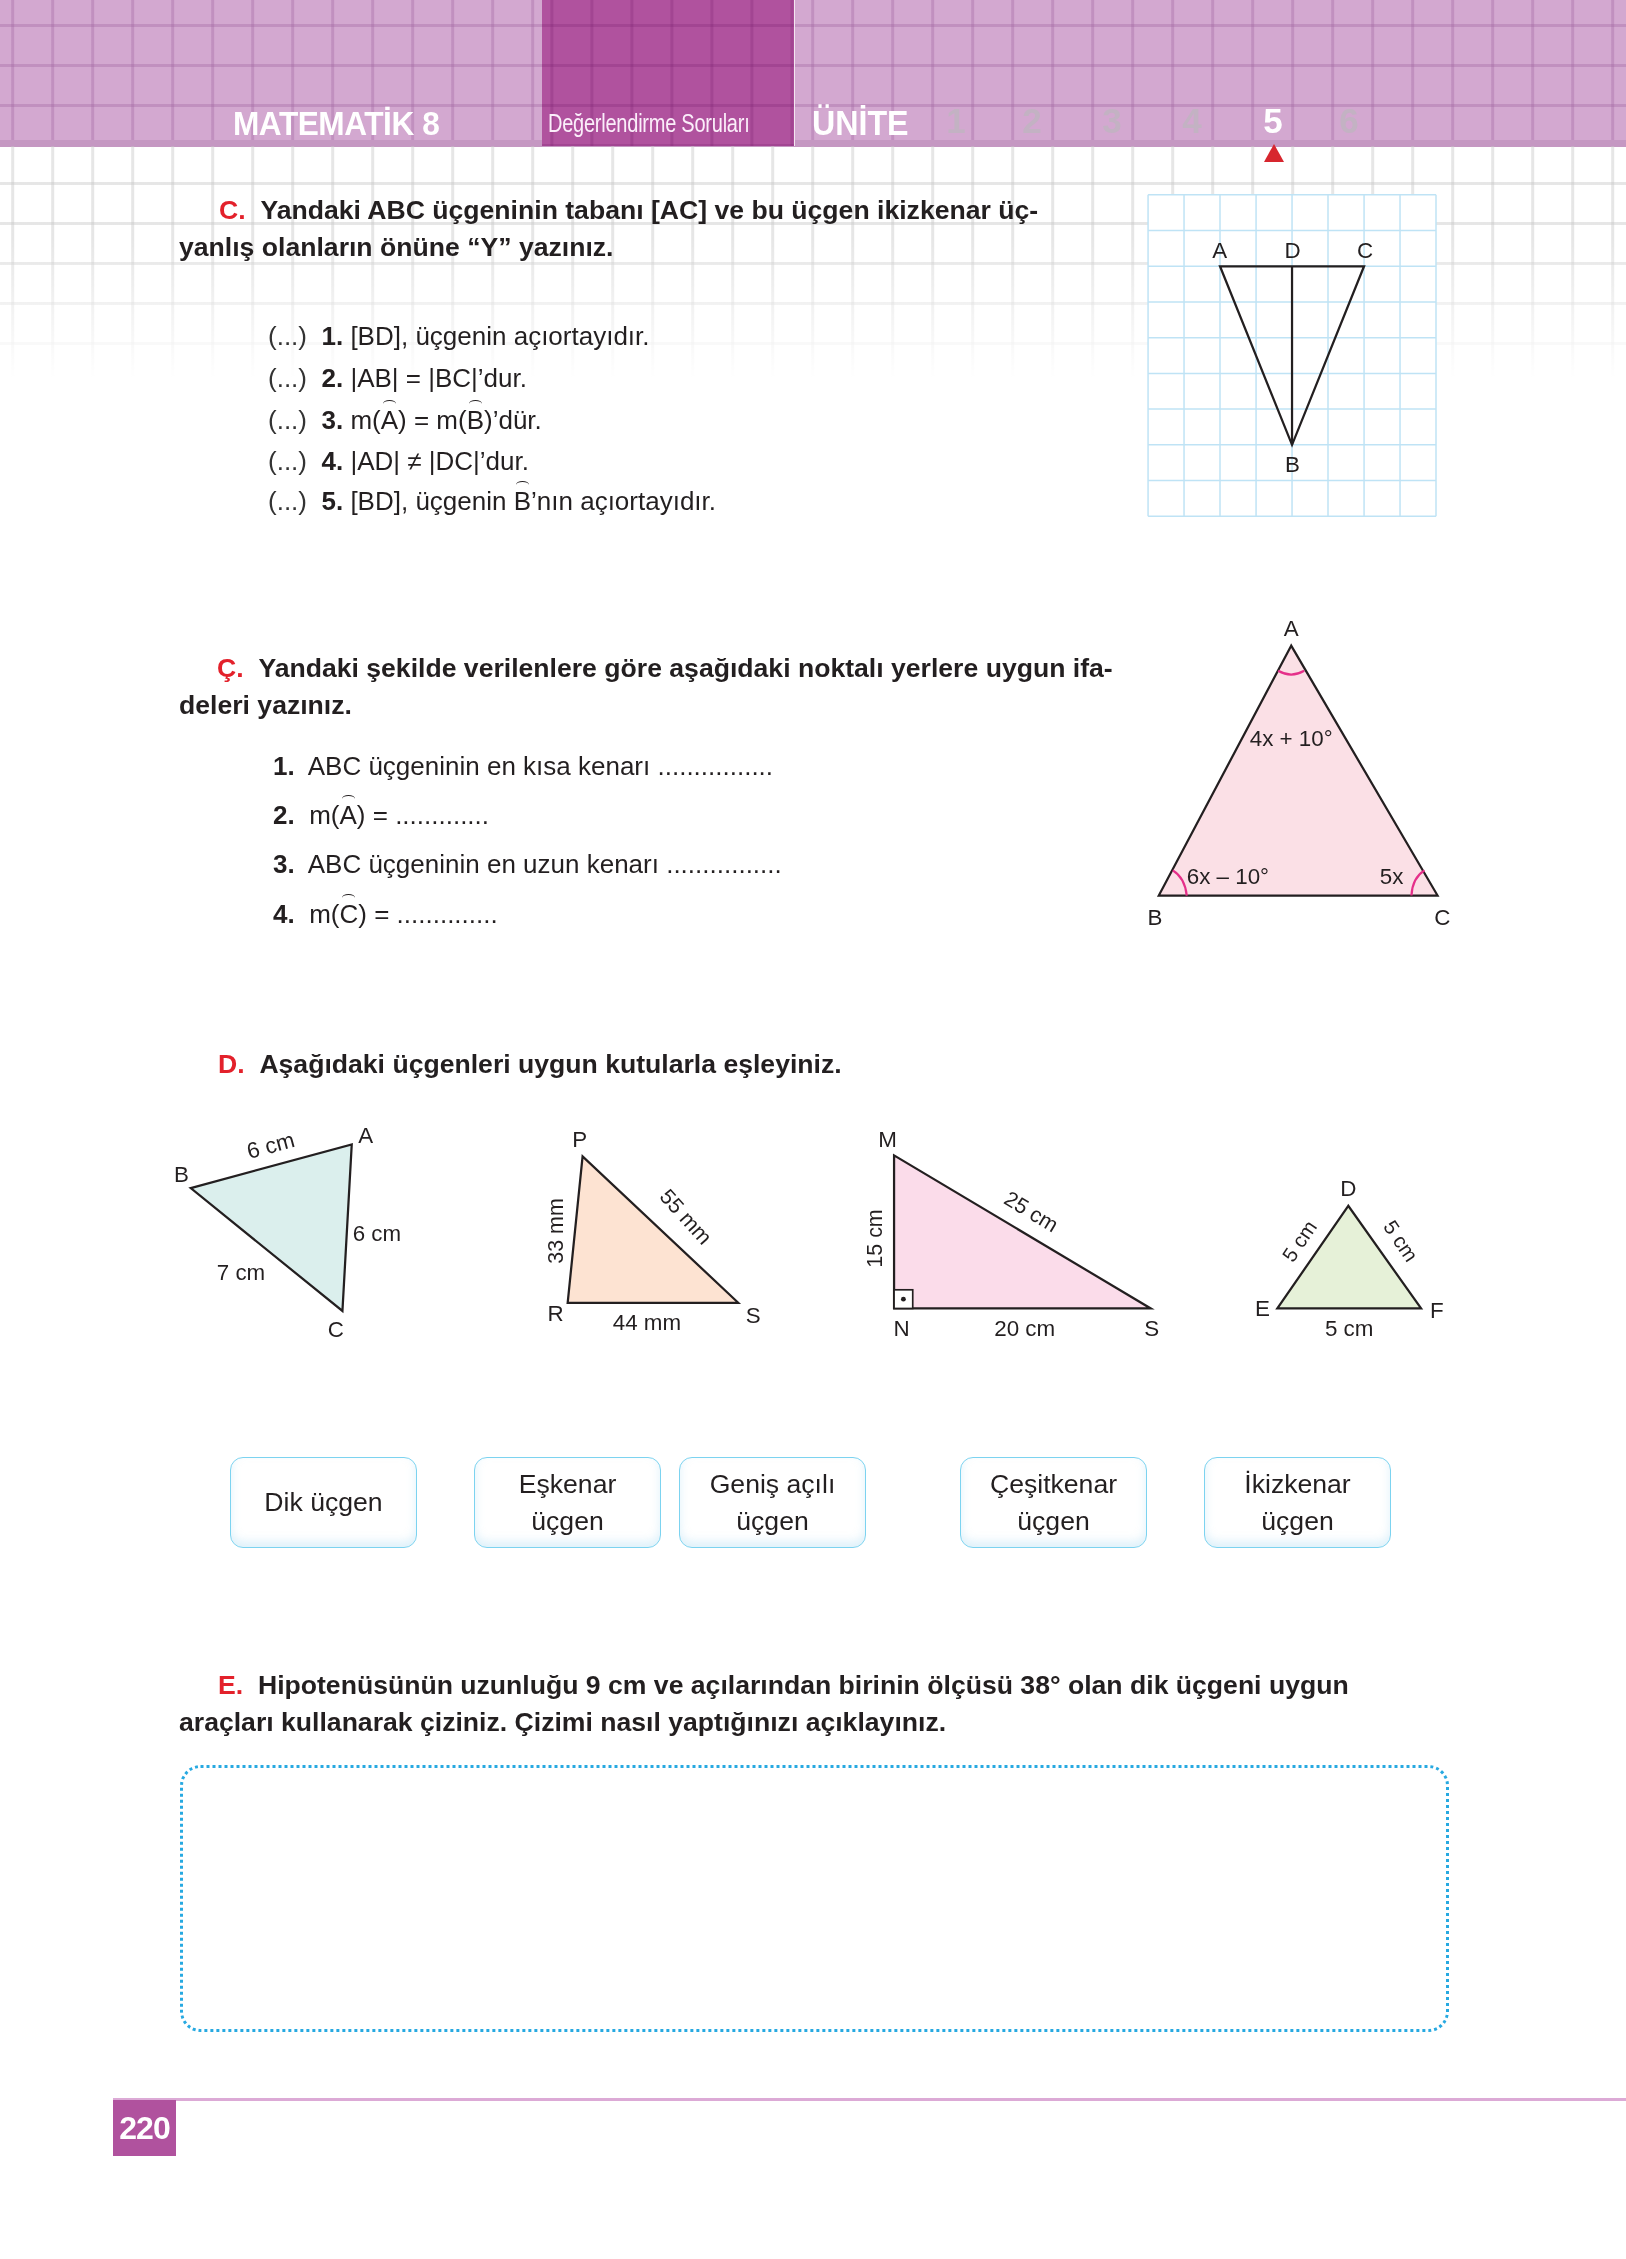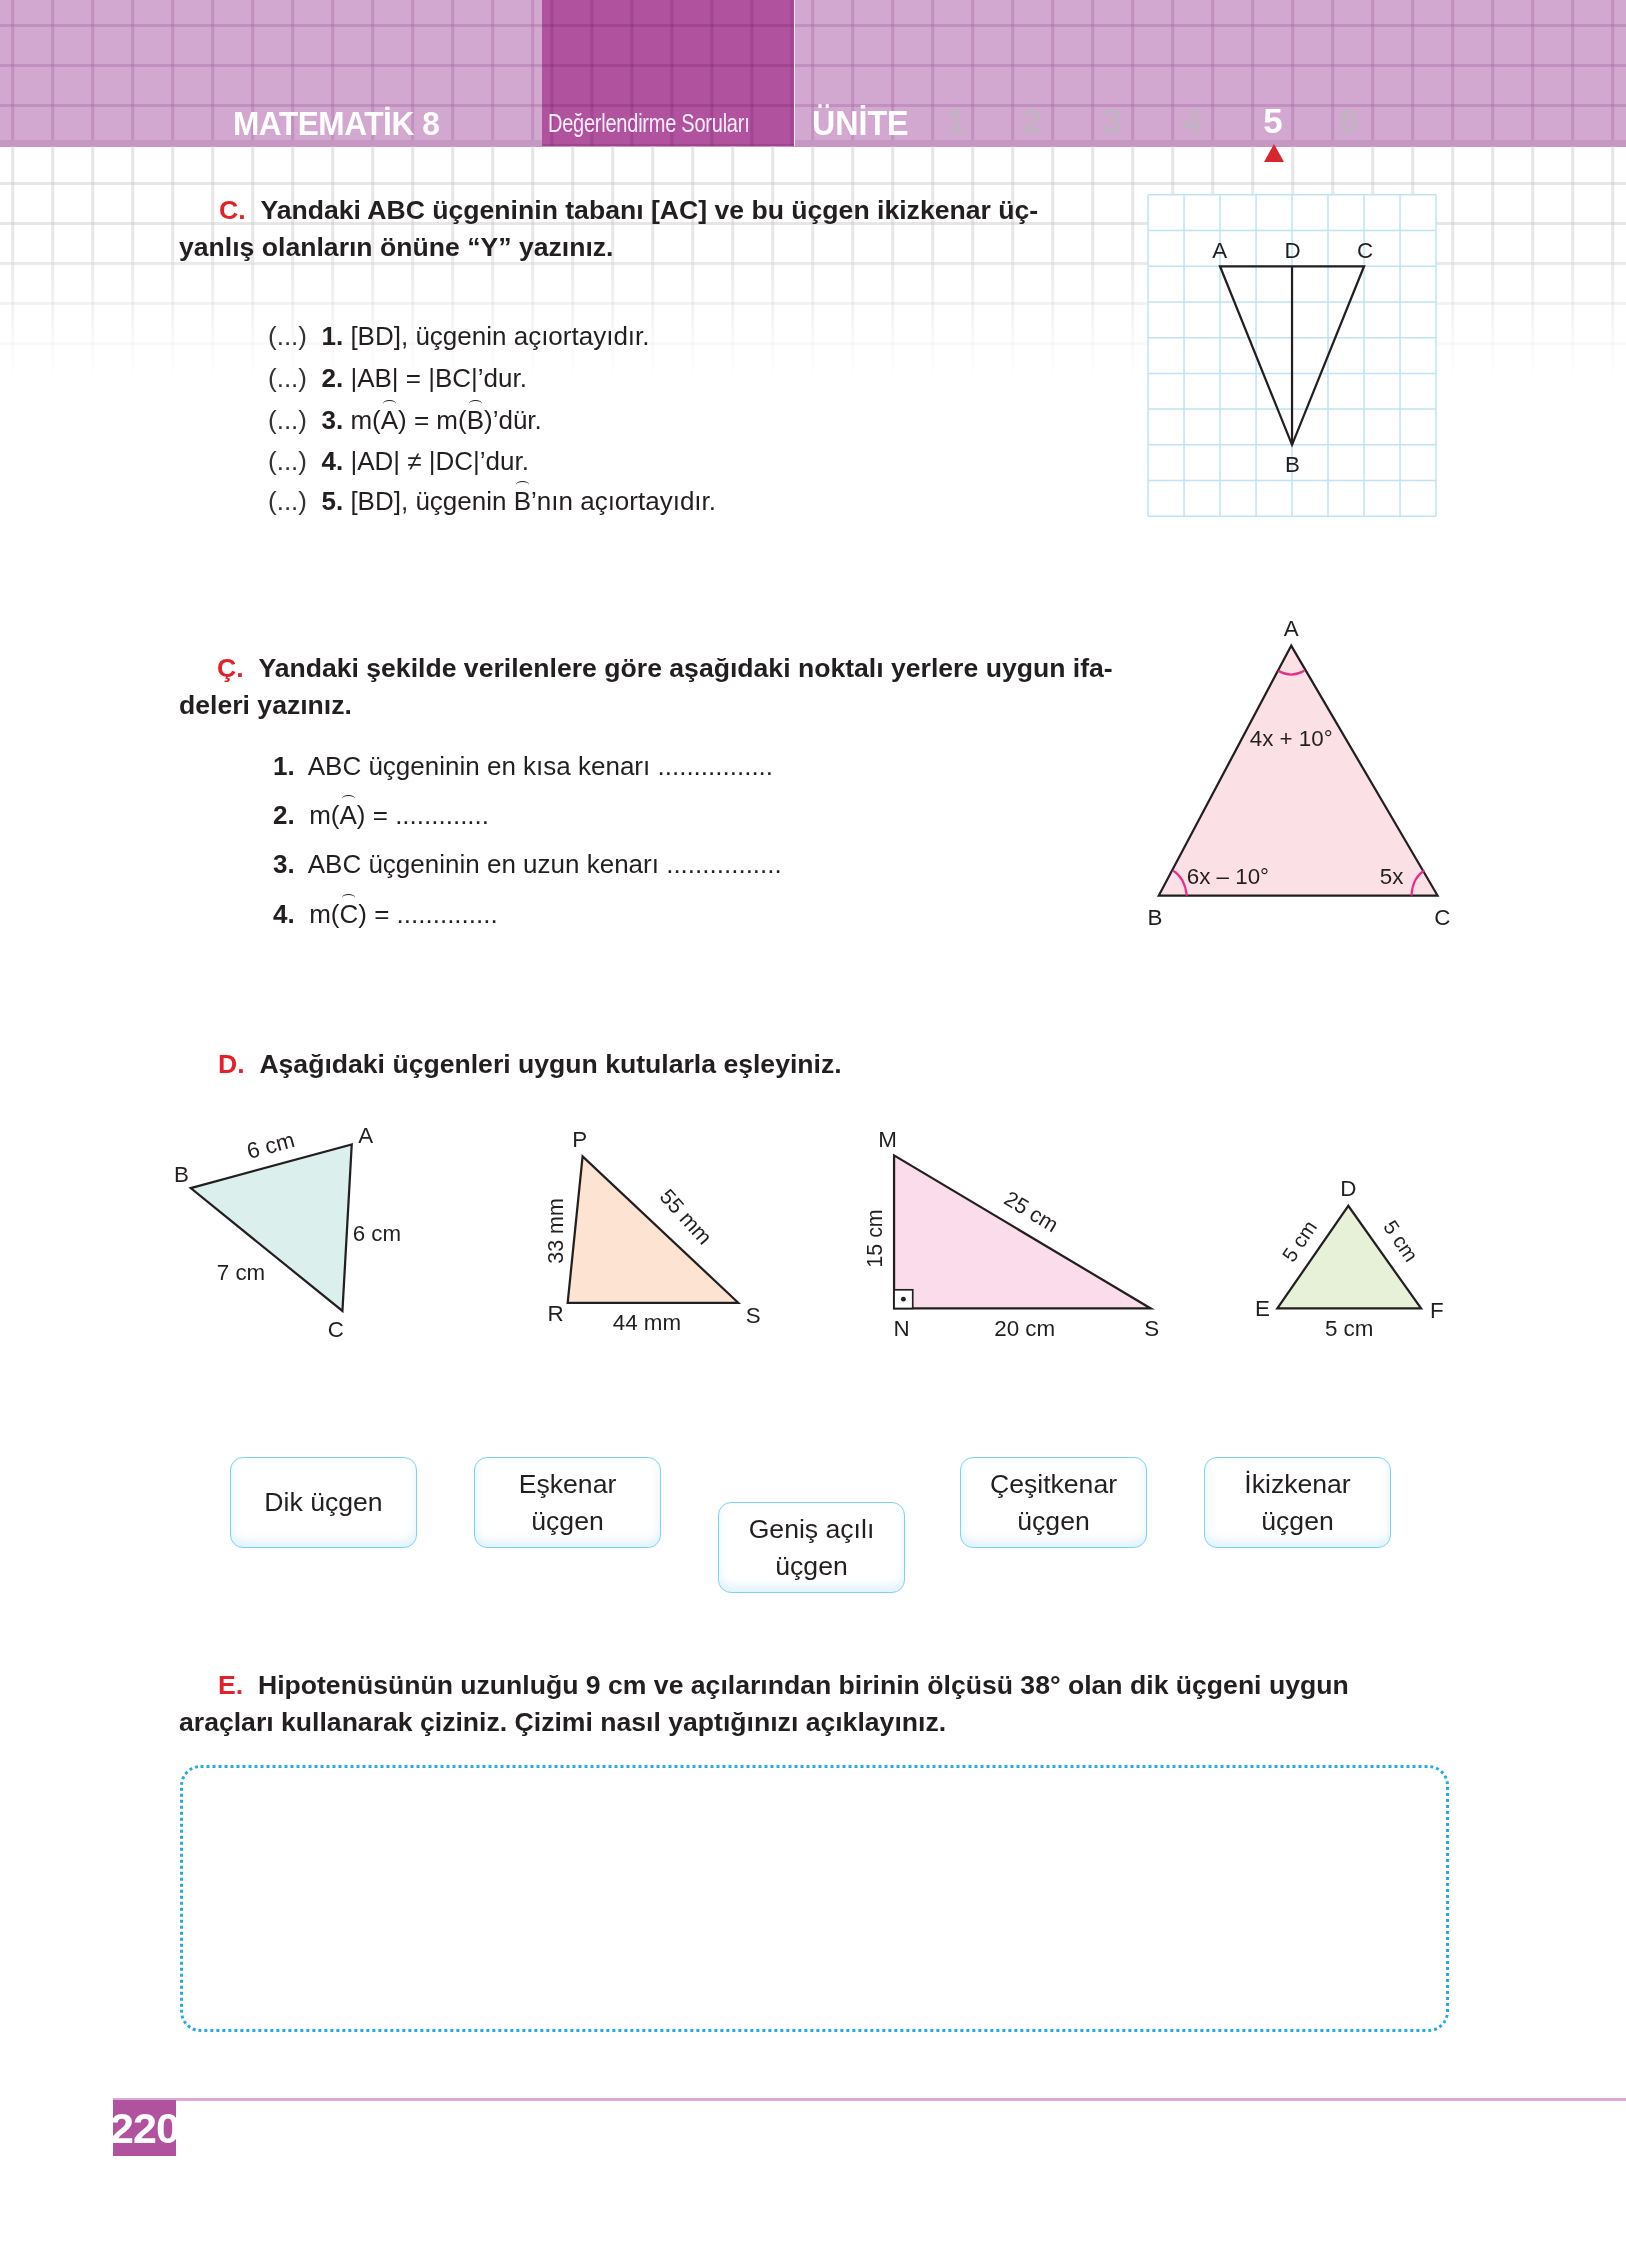--- a/index.html
+++ b/index.html
@@ -49,21 +49,21 @@
     border-top:1.9px solid #231f20; border-radius:50% 50% 0 0; }
   
   .match-box { position:absolute; top:1457px; width:185px; height:89px; border:1.9px solid #7cd3f0; border-radius:13px;
     background:#ffffff; box-shadow:inset 0 -5.6px 9.3px rgba(160,215,240,0.35);
     display:flex; align-items:center; justify-content:center; text-align:center;
     font-size:26.6px; line-height:37px; color:#231f20; }
   .draw-area { position:absolute; left:180px; top:1765px; width:1263px; height:261px;
     border:3.7px dotted #27a9e1; border-radius:20.5px; }
   .footer-line { position:absolute; left:113px; top:2098px; width:1514px; height:2.8px; background:#dcaad6; }
   .page-num { position:absolute; left:113px; top:2100px; width:63px; height:56px; background:#b0529e; color:#ffffff;
-    font-size:43px; font-weight:bold; display:flex; align-items:center; justify-content:center; letter-spacing:-0.9px; }
+    font-size:32px; font-weight:bold; display:flex; align-items:center; justify-content:center; letter-spacing:-0.9px; }
   svg text { font-family:"Liberation Sans", sans-serif; fill:#231f20; }
 </style>
 </head>
 <body>
 
 <div class="header"></div>
 <div class="header-bottom"></div>
 <div class="tab"></div>
 <div class="tab-label">Değerlendirme Soruları</div>
 <div class="book-title">MATEMATİK 8</div>
@@ -229,21 +229,21 @@
 
 <div class="match-box" style="left:230px;">
   <div><span>Dik üçgen</span></div>
 </div>
 <div class="match-box" style="left:474px;">
   <div>
       <span style="display:block">Eşkenar</span>
       <span style="display:block">üçgen</span>
     </div>
 </div>
-<div class="match-box" style="left:718px;margin-top:45px;">
+<div class="match-box" style="left:679px;">
   <div>
       <span style="display:block">Geniş açılı</span>
       <span style="display:block">üçgen</span>
     </div>
 </div>
 <div class="match-box" style="left:960px;">
   <div>
       <span style="display:block">Çeşitkenar</span>
       <span style="display:block">üçgen</span>
     </div>

